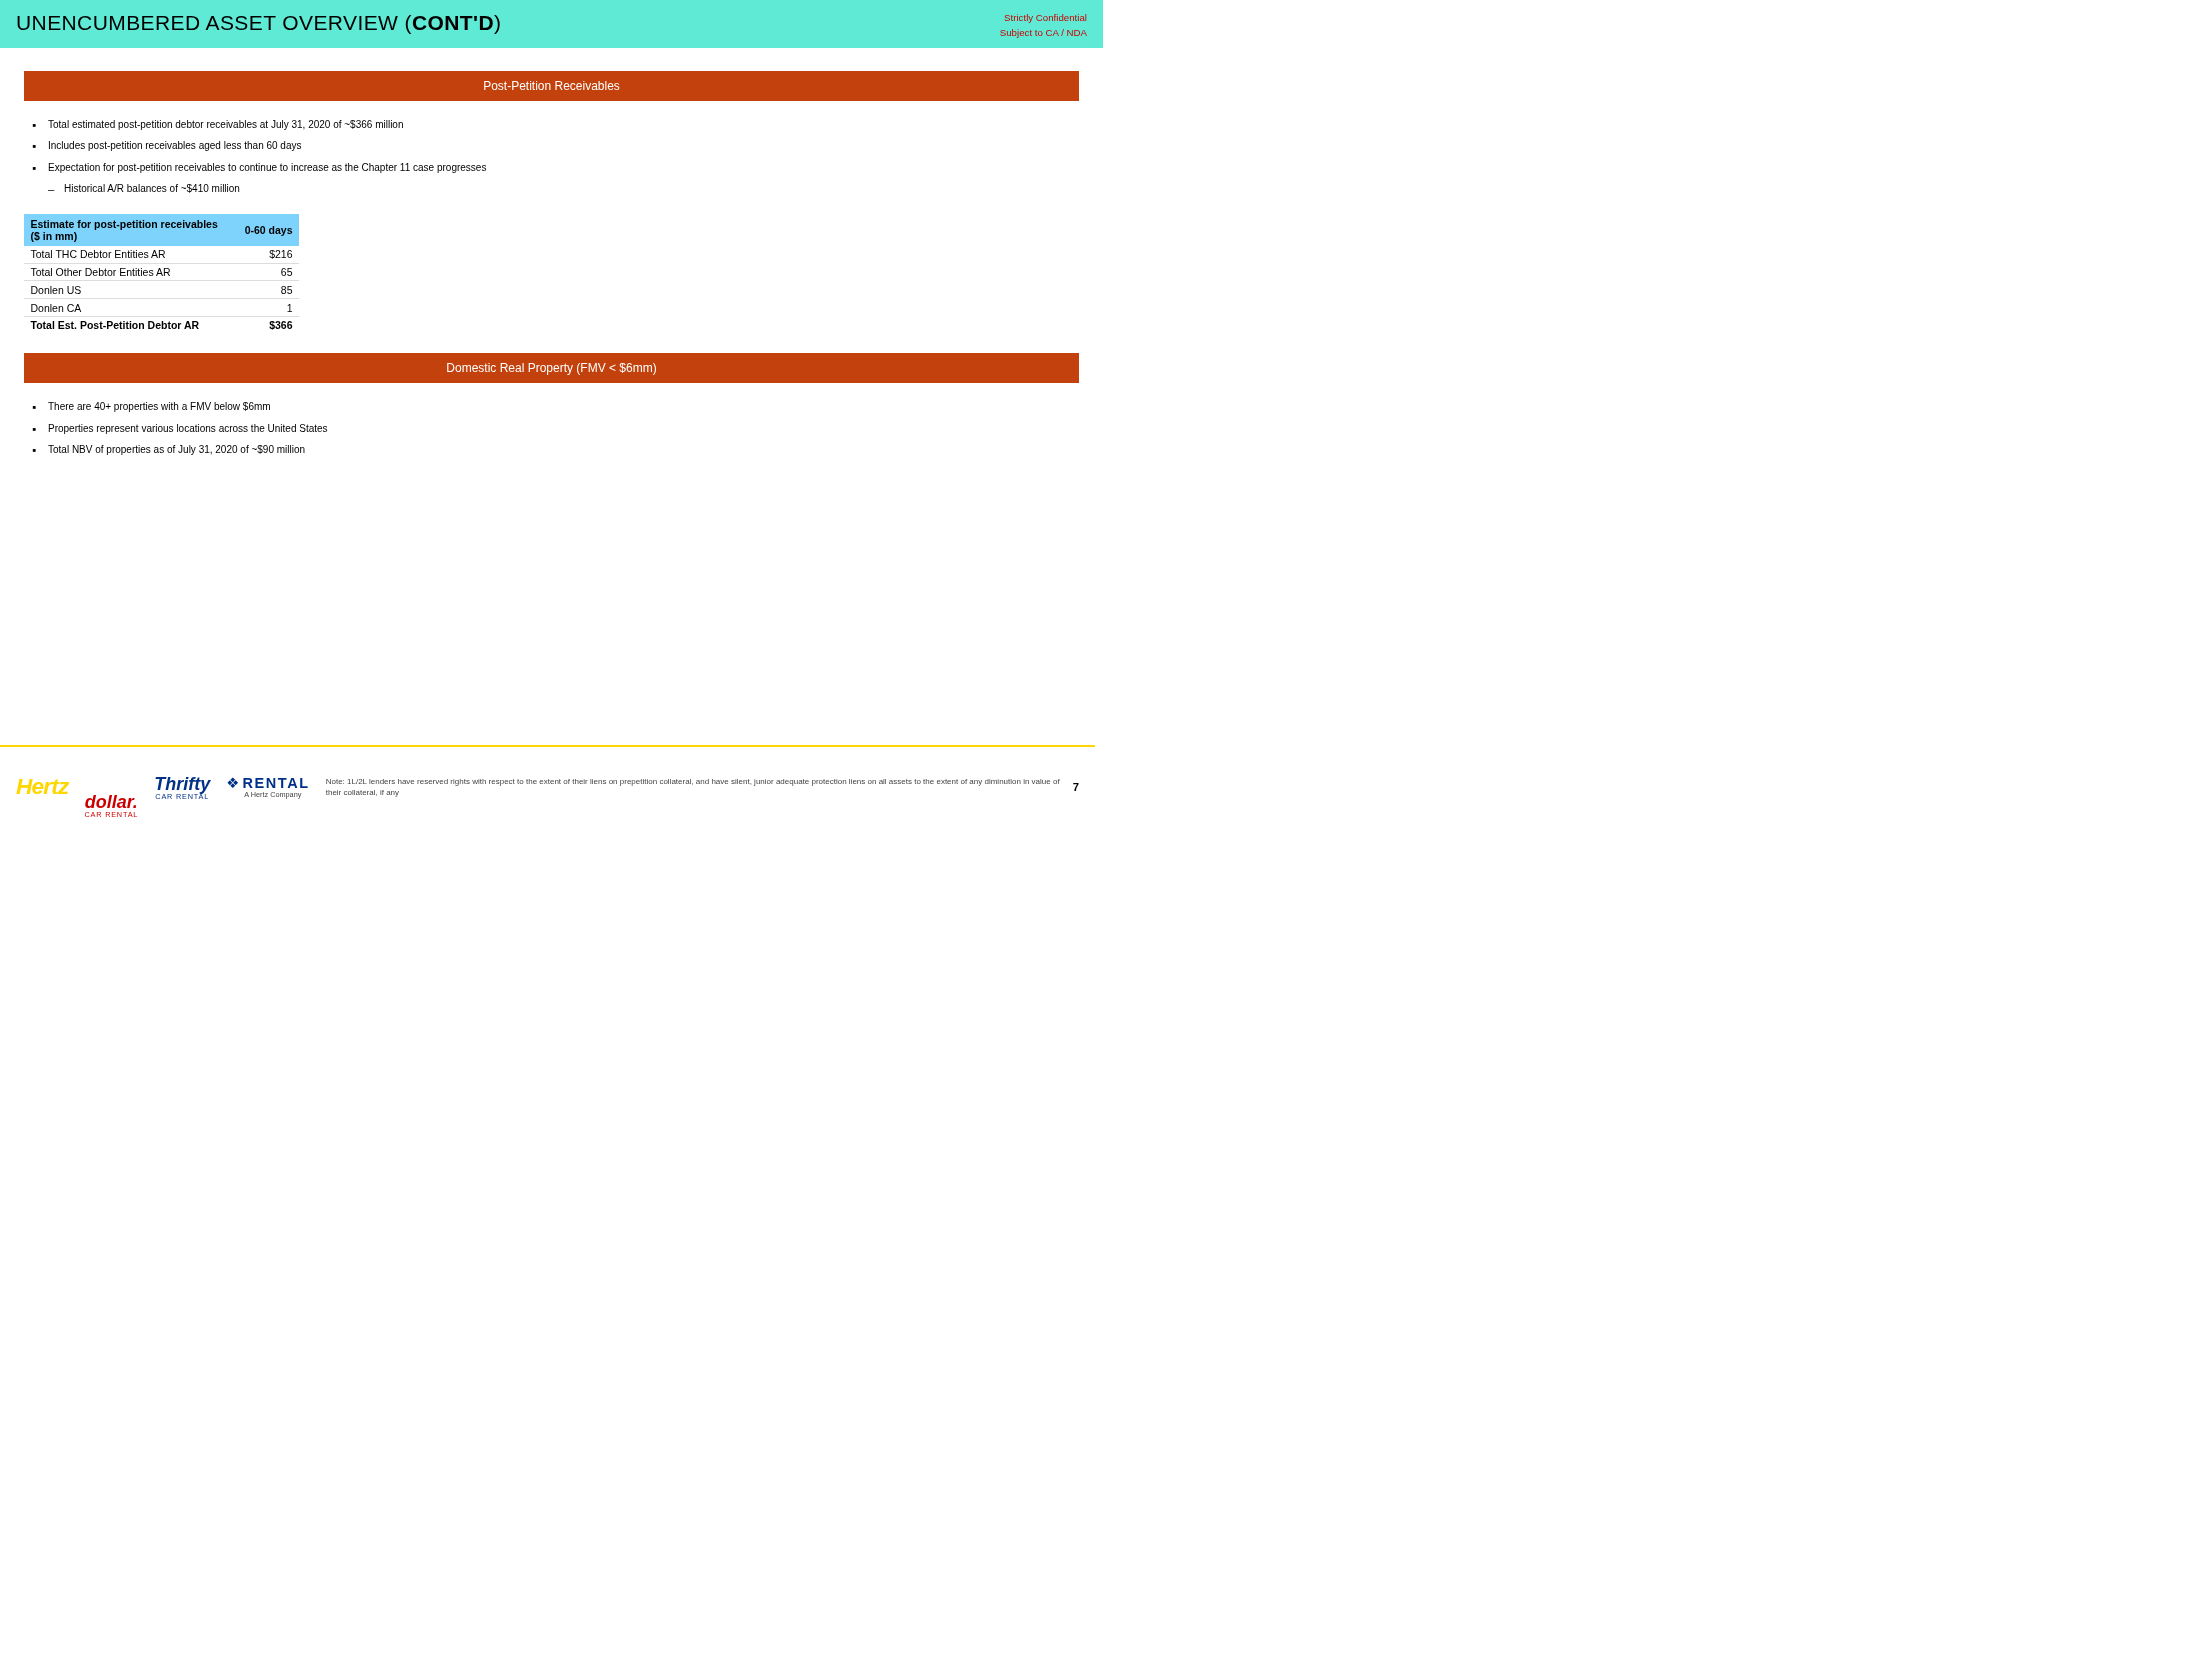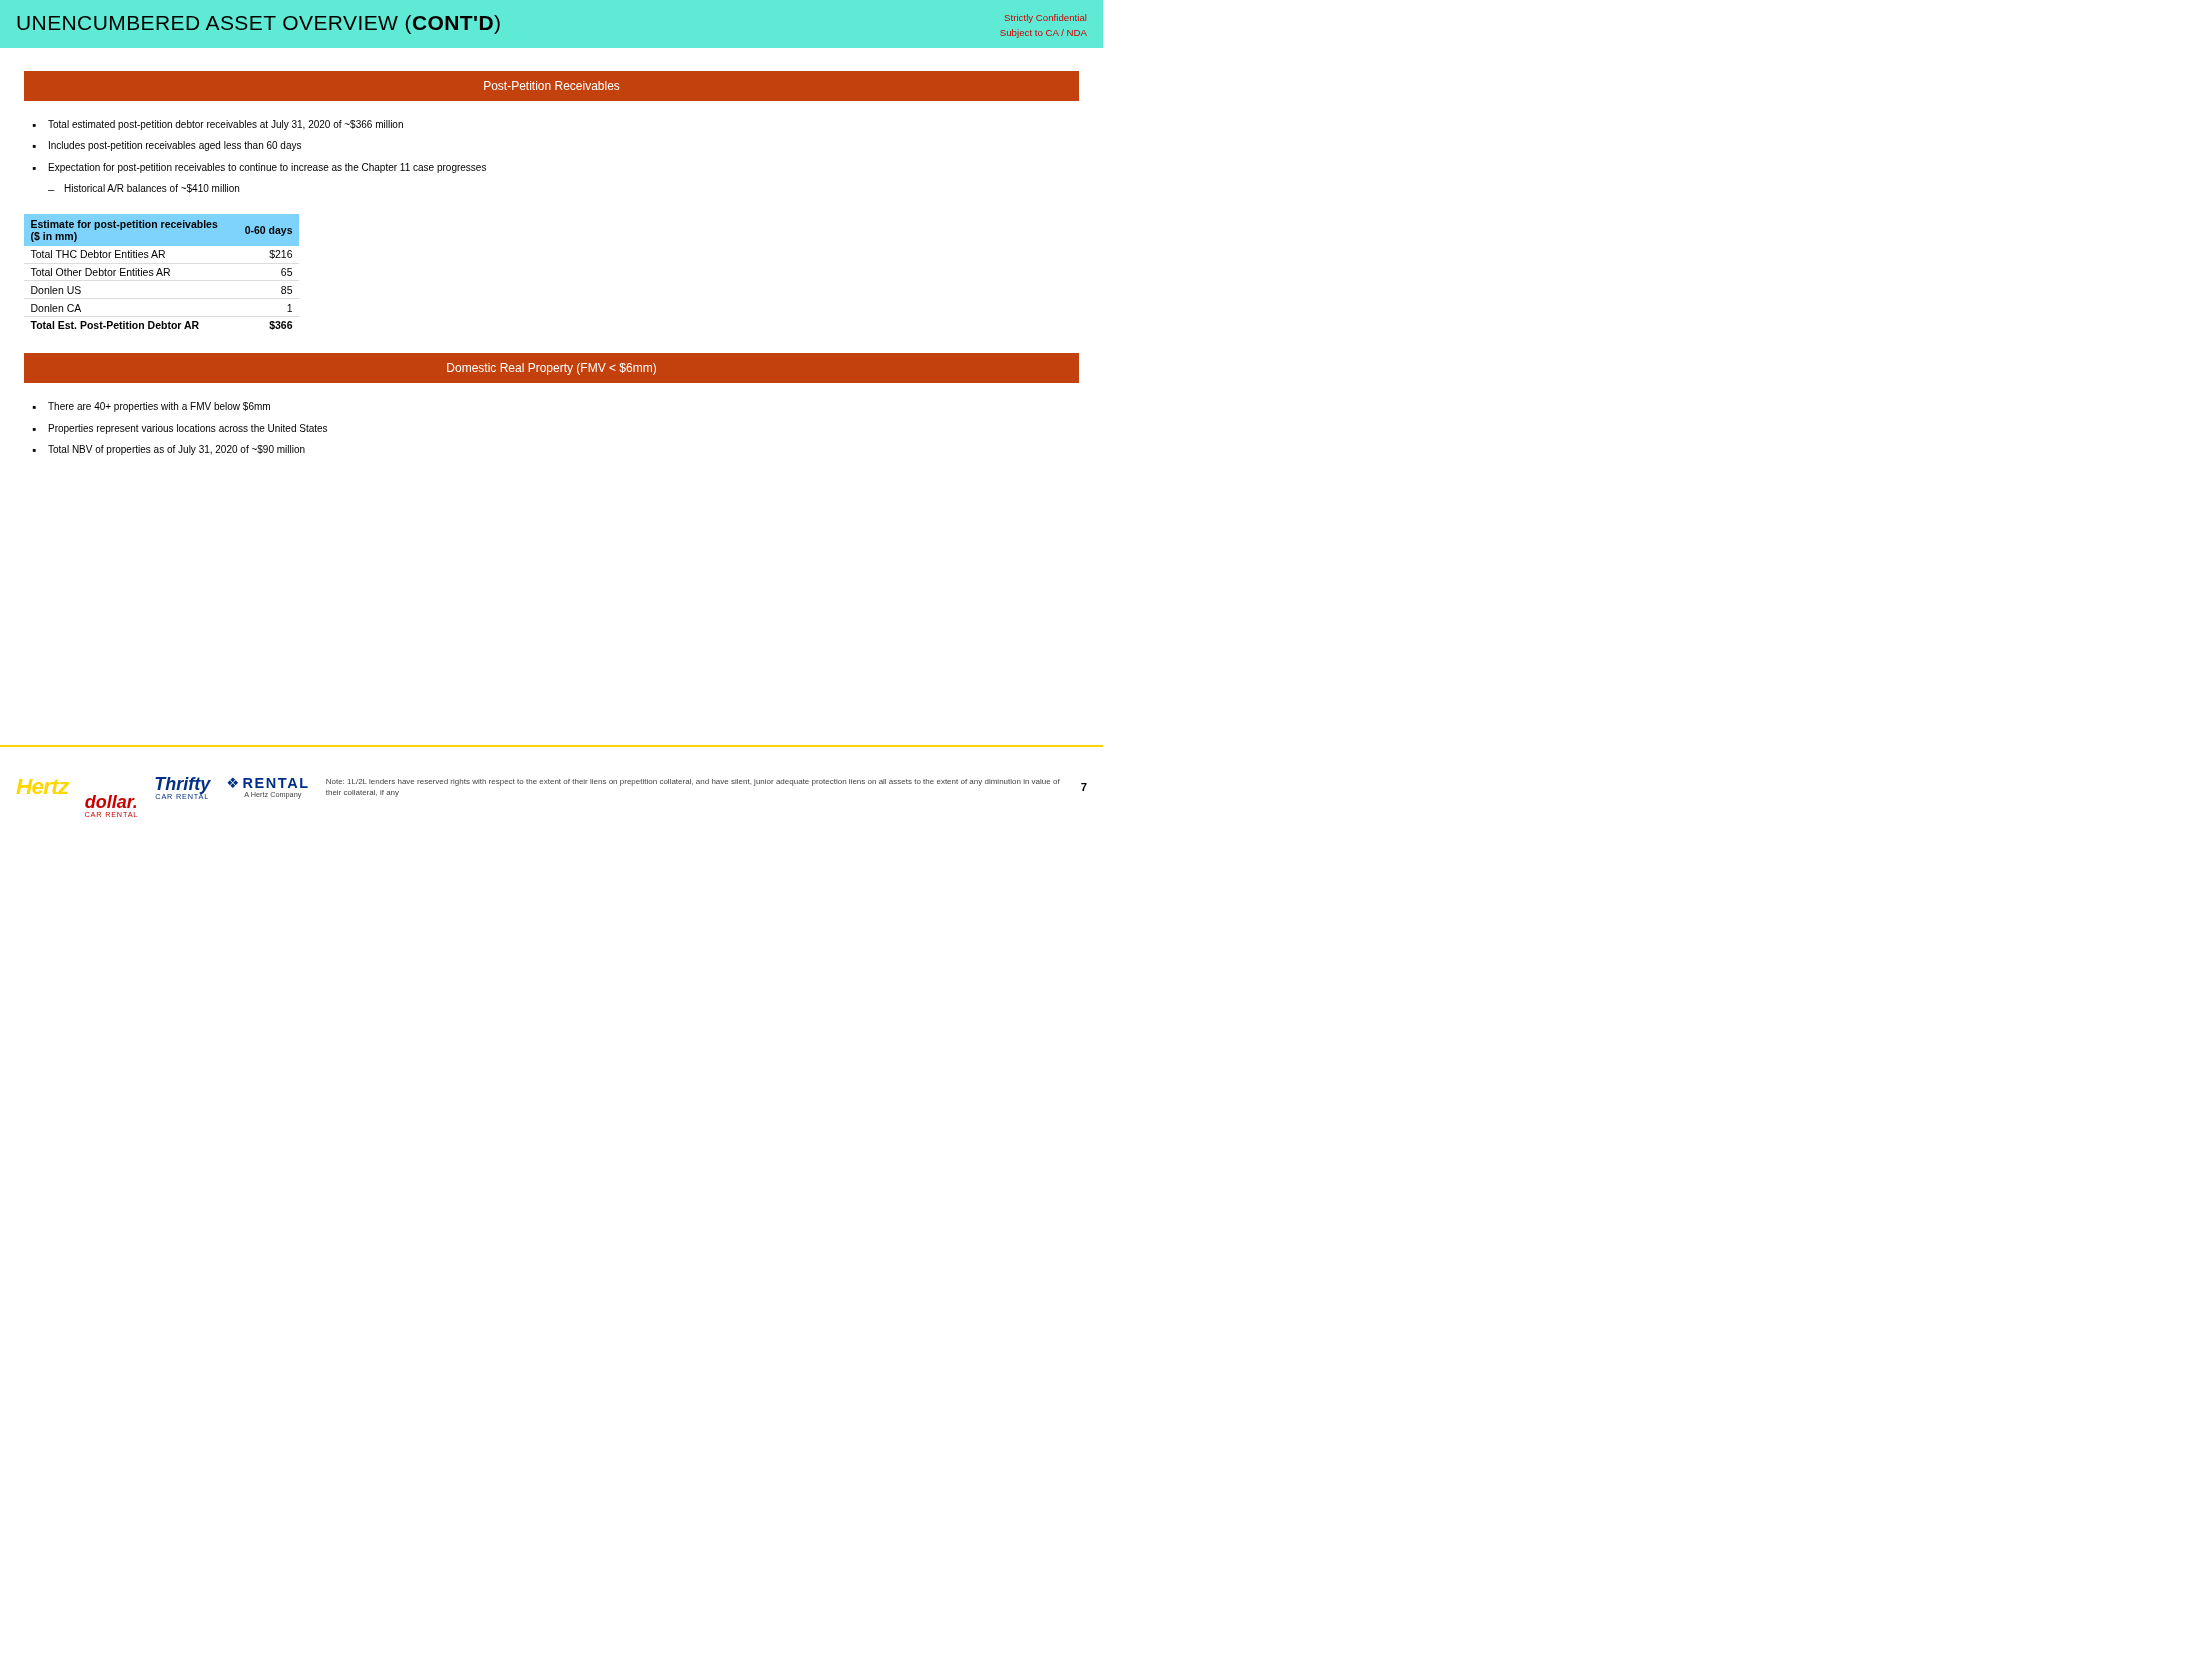--- a/index.html
+++ b/index.html
@@ -116,21 +116,21 @@
     }
     .data-table tr.total-row td.right {
       border-top: 1.6px solid #000;
     }
 
     
     .footer {
       position: absolute;
       bottom: 0;
       left: 0;
-      right: 0;
+      right: 8px;
       border-top: 2.4px solid #FFD700;
       display: flex;
       align-items: center;
       padding: 8px 16px;
       background: #fff;
       min-height: 57px;
     }
     .footer-logos {
       display: flex;
       align-items: center;

